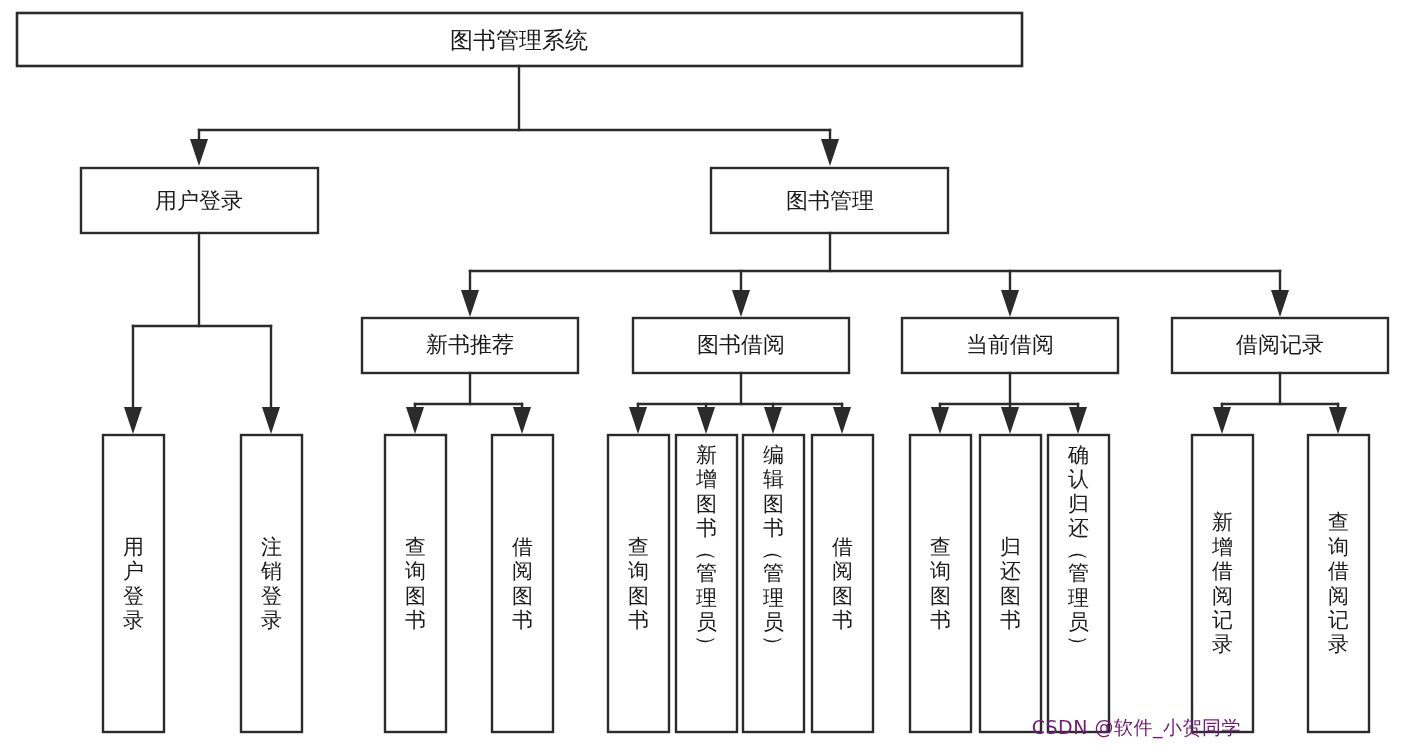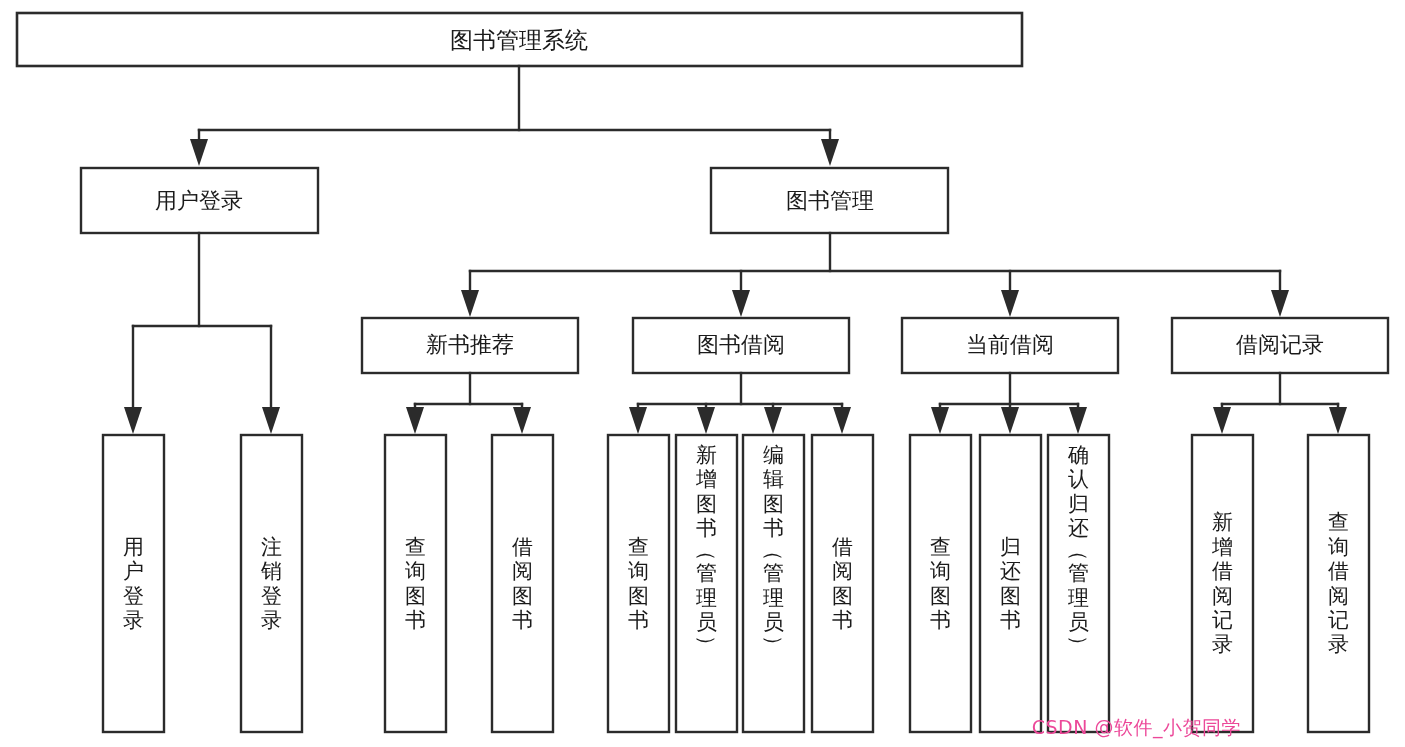--- a/index.html
+++ b/index.html
@@ -77,21 +77,21 @@
   .vlabel span.rot {
     transform: rotate(90deg);
     line-height: 1;
   }
   .watermark {
     position: absolute;
     right: 10px;
     bottom: 6px;
     font-family: "DejaVu Sans", "Liberation Sans", sans-serif;
     font-size: 19px;
-    color: #ec4899;
+    color: #701a75;
     letter-spacing: 0.5px;
     white-space: nowrap;
     pointer-events: none;
   }
 </style>
 </head>
 <body>
 
 <div id="diagram-root">
 

